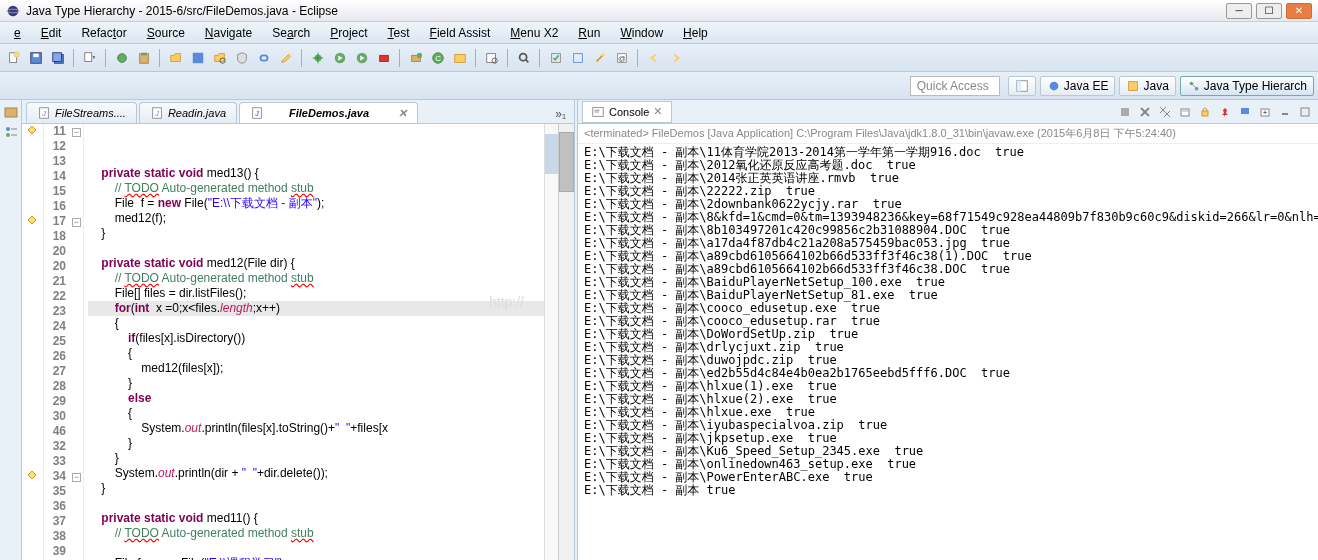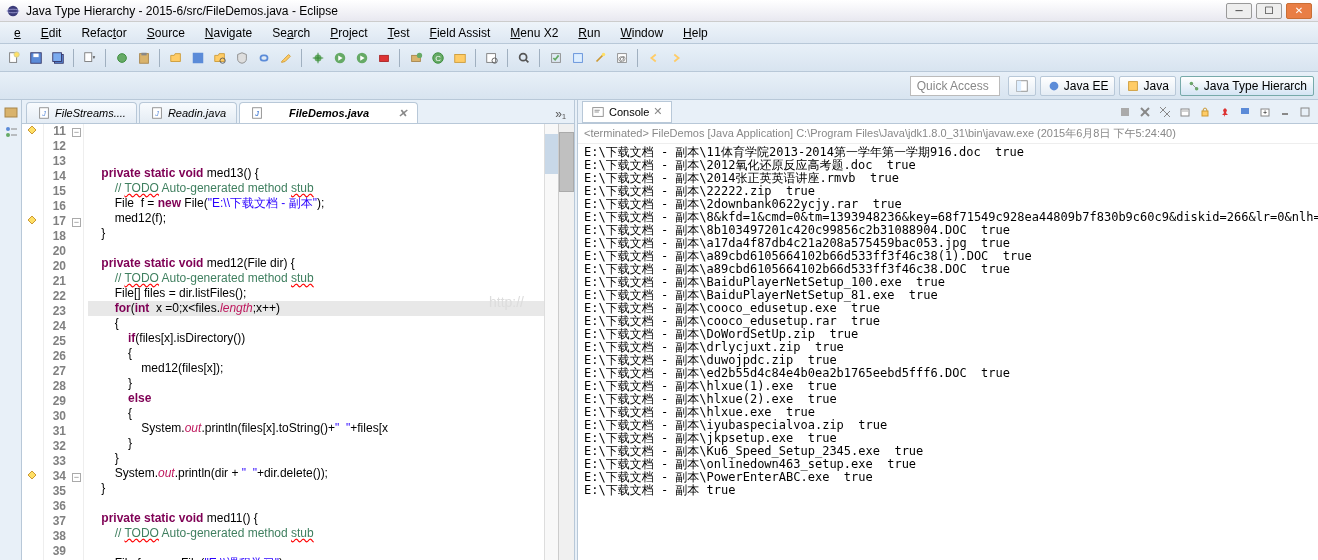--- a/index.html
+++ b/index.html
@@ -384,21 +384,21 @@
           <div class="codeline">21</div>
           <div class="codeline">22</div>
           <div class="codeline">23</div>
           <div class="codeline">24</div>
           <div class="codeline">25</div>
           <div class="codeline">26</div>
           <div class="codeline">27</div>
           <div class="codeline">28</div>
           <div class="codeline">29</div>
           <div class="codeline">30</div>
-          <div class="codeline">31</div>
+          <div class="codeline">46</div>
           <div class="codeline">32</div>
           <div class="codeline">33</div>
           <div class="codeline">34</div>
           <div class="codeline">35</div>
           <div class="codeline">36</div>
           <div class="codeline">37</div>
           <div class="codeline">38</div>
           <div class="codeline">39</div>
         </div>
       <div class="foldbar" id="foldbar">

